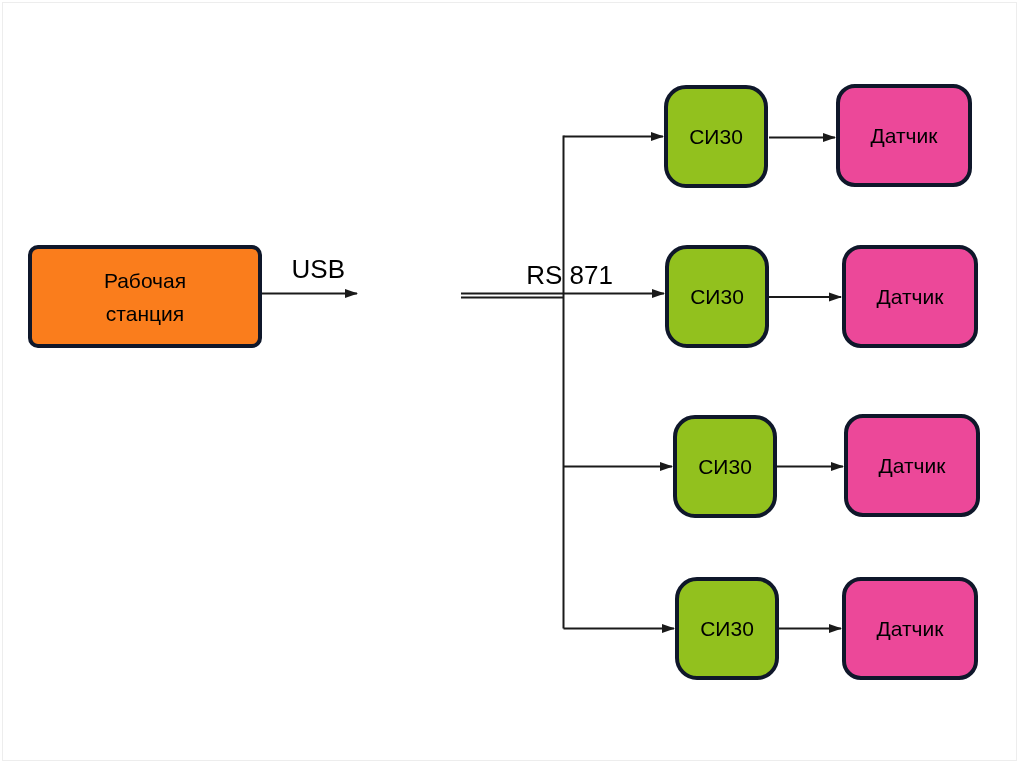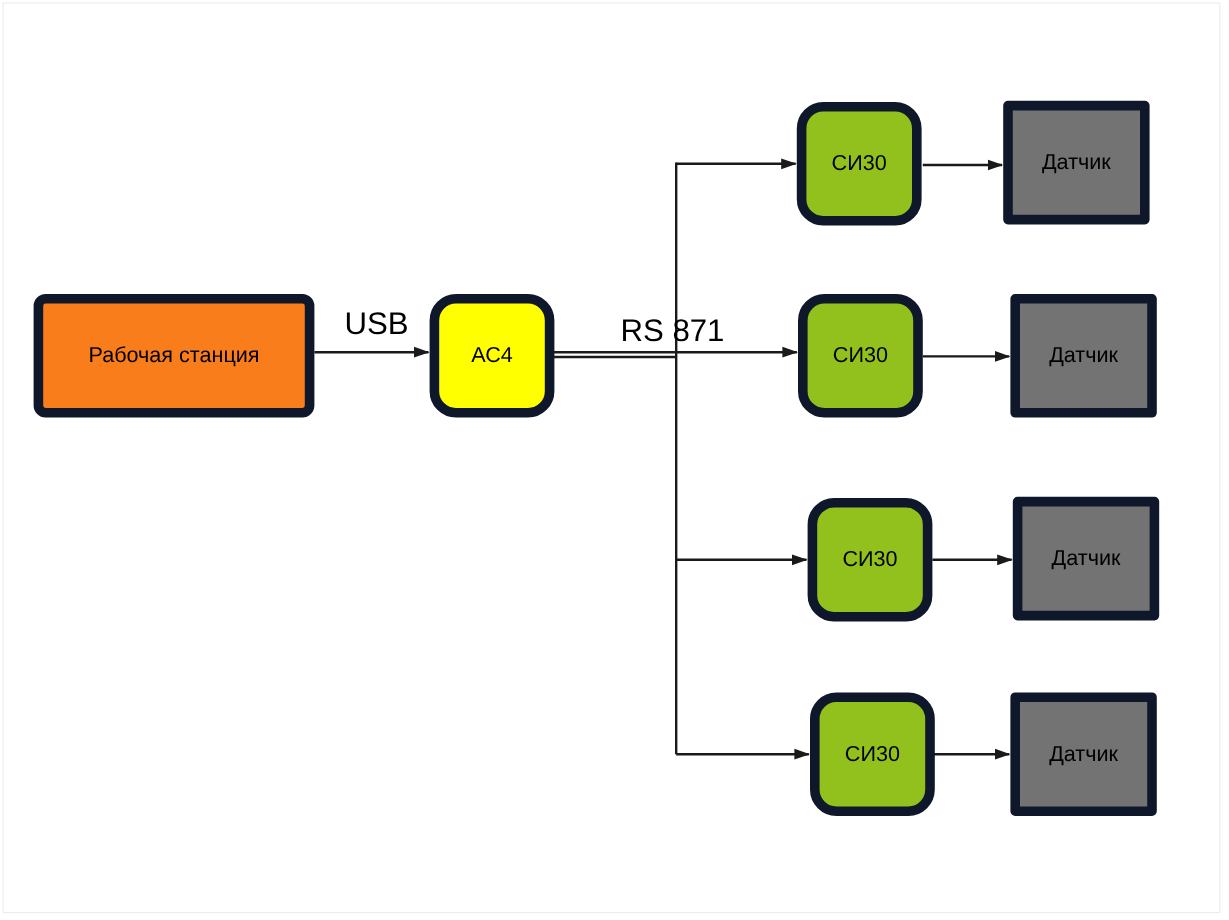--- a/index.html
+++ b/index.html
@@ -11,47 +11,47 @@
     position:relative;width:1024px;height:767px;background:#ffffff;
   }
   
   .frame{
     position:absolute;left:2px;top:2px;width:1013px;height:757px;
     border:1px solid #ededed;pointer-events:none;
   }
   .wires{position:absolute;left:0;top:0;width:1024px;height:767px;}
   .node{
     position:absolute;box-sizing:border-box;
-    border:8px solid #0f172a;
+    border:4px solid #0f172a;
     display:flex;align-items:center;justify-content:center;
-    color:#000000;font-size:18px;line-height:33px;text-align:center;
+    color:#000000;font-size:21px;line-height:33px;text-align:center;
   }
   .node span{display:block;}
   .workstation{
     left:28px;top:245px;width:234px;height:103px;
     background:#FA7D1C;border-radius:10px;
   }
   .workstation span{width:150px;}
   .ac4{
     left:358px;top:245px;width:104px;height:103px;
     background:#FFFF00;border-radius:22px;
   }
   .device{
     width:104px;height:103px;background:#92C11E;border-radius:22px;
   }
   .sensor{
-    width:122px;height:103px;background:#737373;border-radius:4px;
+    width:136px;height:103px;background:#ec4899;border-radius:19px;
   }
   .dev-1{left:664px;top:85px;}  .sen-1{left:836px;top:84px;}
   .dev-2{left:665px;top:245px;} .sen-2{left:842px;top:245px;}
   .dev-3{left:673px;top:415px;} .sen-3{left:844px;top:414px;}
   .dev-4{left:675px;top:577px;} .sen-4{left:842px;top:577px;}
   .edge-label{
     position:absolute;color:#000000;font-size:26px;line-height:28px;
-    text-align:left;white-space:nowrap;
+    text-align:right;white-space:nowrap;
   }
   .usb-label{left:287px;top:255px;width:58px;}
   .rs485-label{left:517px;top:261px;width:96px;}
 </style>
 </head>
 <body>
 
 <div class="stage">
 
   <div class="frame"></div>
@@ -80,23 +80,20 @@
     <line x1="777" y1="466.5" x2="843" y2="466.5" stroke="#1a1a1a" stroke-width="2" marker-end="url(#ah)"></line>
     <line x1="777" y1="628.5" x2="841" y2="628.5" stroke="#1a1a1a" stroke-width="2" marker-end="url(#ah)"></line>
   </svg>
 
   <div class="edge-label usb-label">USB</div>
   <div class="edge-label rs485-label">RS 871</div>
 
   <div class="node workstation">
     <span>Рабочая станция</span>
   </div>
-  <div class="node ac4">
-    <span>АС4</span>
-  </div>
 
   <div class="node device dev-1">
     <span>СИ30</span>
   </div>
   <div class="node sensor sen-1">
     <span>Датчик</span>
   </div>
 
   <div class="node device dev-2">
     <span>СИ30</span>

